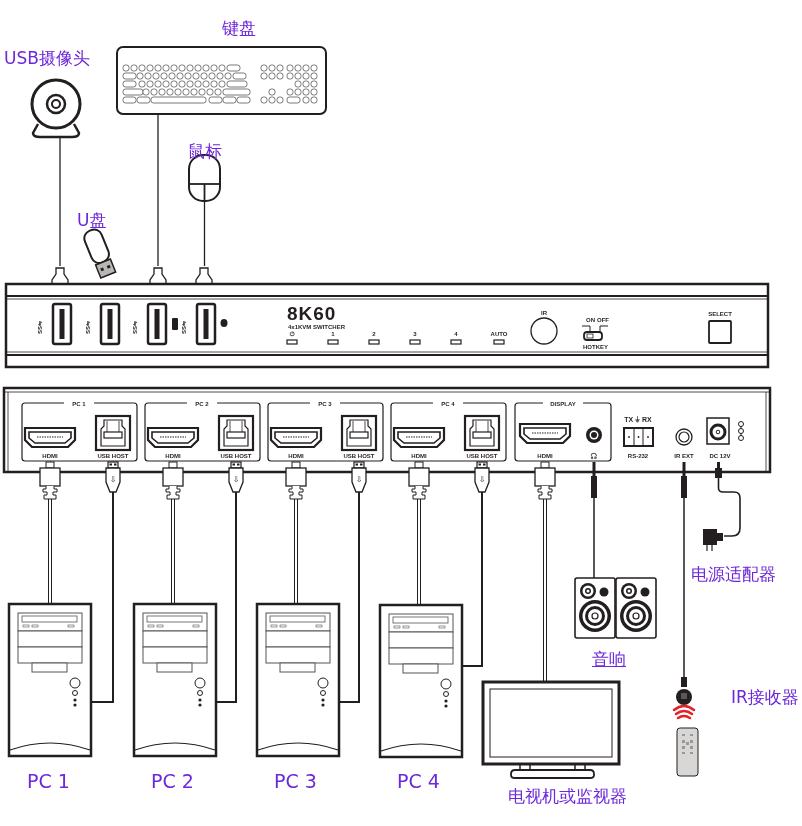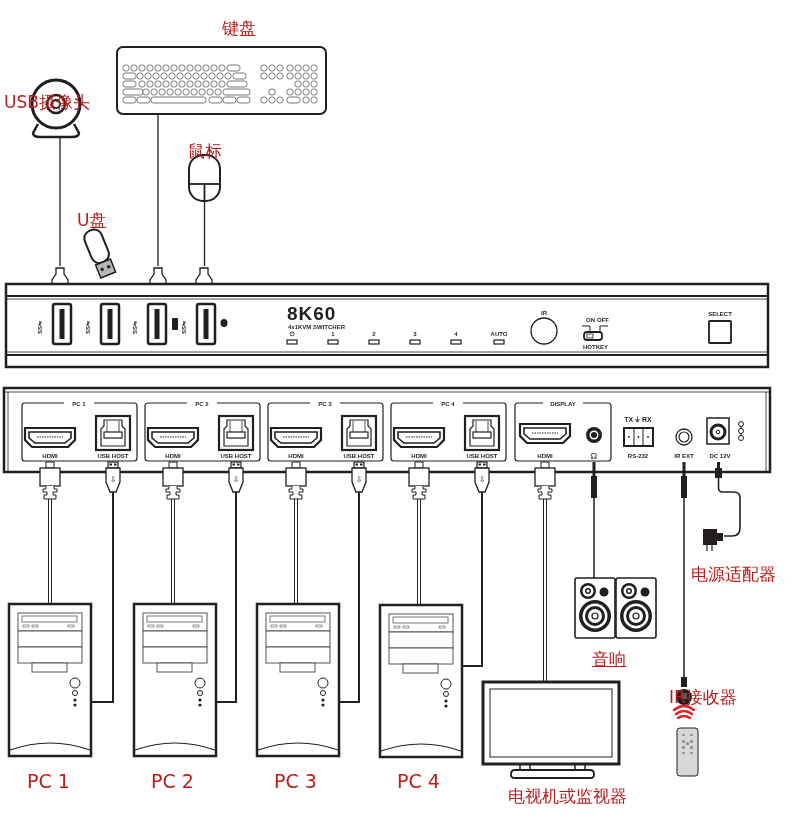--- a/index.html
+++ b/index.html
@@ -1,18 +1,18 @@
 <!DOCTYPE html>
 <html><head>
 <meta charset="utf-8">
 <style>
   html, body { margin: 0; padding: 0; background: #ffffff; }
   body { width: 802px; height: 826px; position: relative; overflow: hidden; font-family: "DejaVu Sans", sans-serif; color: #231f20; }
   svg { position: absolute; left: 0; top: 0; }
-  .lbl { position: absolute; font-family: "DejaVu Sans", sans-serif; font-size: 17px; color: #b91c1c; white-space: nowrap; line-height: 1; }
+  .lbl { position: absolute; font-family: "DejaVu Sans", sans-serif; font-size: 17px; color: #6d28d9; white-space: nowrap; line-height: 1; }
   .pcl { font-size: 19px; }
   .tiny { font-family: "Liberation Sans", sans-serif; font-weight: bold; font-size: 6px; fill: #231f20; }
   .tiny2 { font-family: "Liberation Sans", sans-serif; font-weight: bold; font-size: 7px; fill: #231f20; }
   .brand { font-family: "Liberation Sans", sans-serif; font-weight: 900; font-size: 19px; fill: #231f20; letter-spacing: 1px; }
 </style>
 </head>
 <body>
 
 <svg width="802" height="826" viewBox="0 0 802 826">
   <defs>
@@ -461,23 +461,23 @@
 
   <g id="pc-towers">
       <use href="#pc-tower" x="9" y="604"></use>
       <use href="#pc-tower" x="134" y="604"></use>
       <use href="#pc-tower" x="257" y="604"></use>
       <use href="#pc-tower" x="380" y="605"></use>
     </g>
 </svg>
 
 <div class="lbl" style="left:222px; top:20px;">键盘</div>
-<div class="lbl" style="left:4px; top:50px;margin-top:44px;">USB摄像头</div>
+<div class="lbl" style="left:4px; top:50px;">USB摄像头</div>
 <div class="lbl" style="left:188px; top:143px;">鼠标</div>
 <div class="lbl" style="left:77px; top:212px;text-align:right;">U盘</div>
 <div class="lbl" style="left:691px; top:566px;">电源适配器</div>
 <div class="lbl" style="left:592px; top:651px;text-decoration:underline;">音响</div>
-<div class="lbl" style="left:669px; top:689px;">IR接收器</div>
+<div class="lbl" style="left:731px; top:689px;">IR接收器</div>
 <div class="lbl" style="left:508px; top:788px;">电视机或监视器</div>
 <div class="lbl pcl" style="left:27px; top:772px;">PC 1</div>
 <div class="lbl pcl" style="left:151px; top:772px;">PC 2</div>
 <div class="lbl pcl" style="left:274px; top:772px;">PC 3</div>
 <div class="lbl pcl" style="left:397px; top:772px;">PC 4</div>
 
 </body></html>

